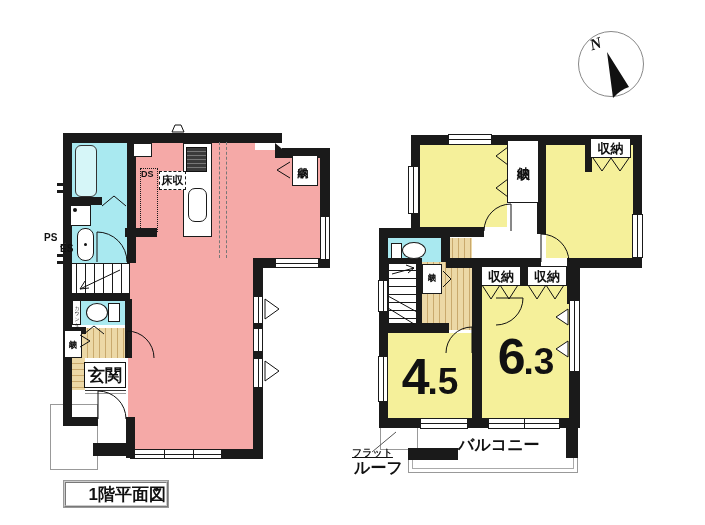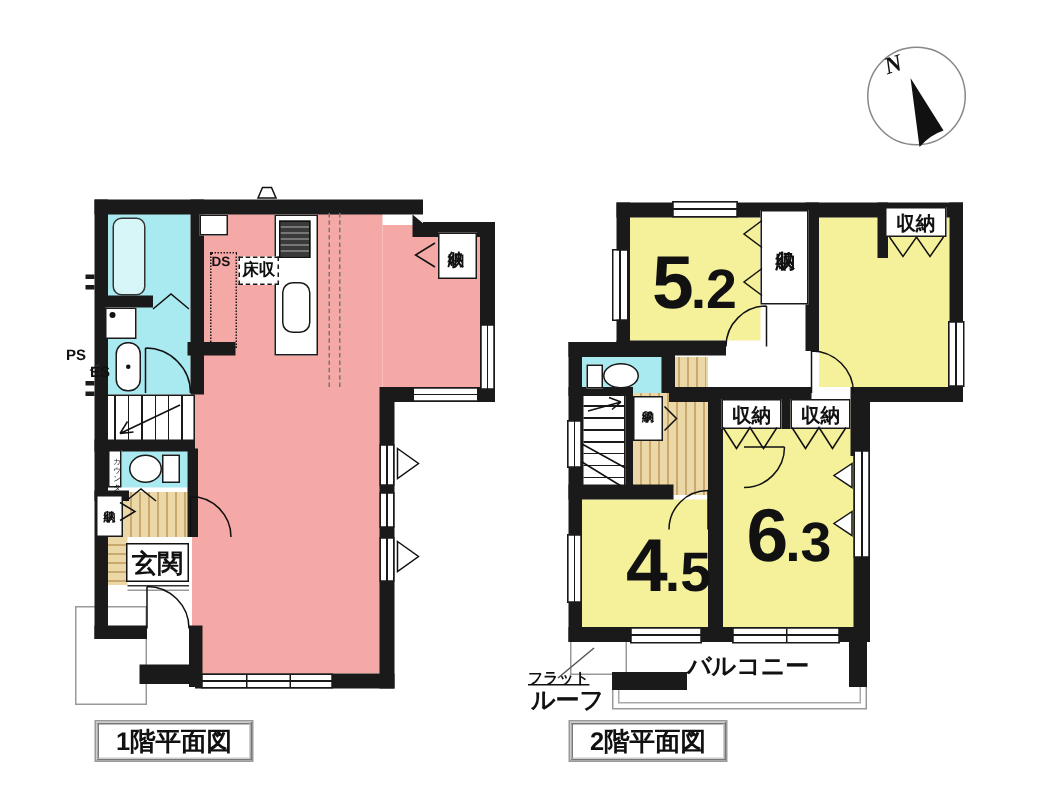--- a/index.html
+++ b/index.html
@@ -17,21 +17,21 @@
   .lbl{position:absolute;font-weight:bold;color:#111;line-height:1;white-space:nowrap;}
   .vtext{writing-mode:vertical-rl;text-orientation:upright;}
   .stairs-h{position:absolute;box-sizing:border-box;border:1px solid #1a1a1a;background:
       repeating-linear-gradient(90deg,#fff 0 8px,#1a1a1a 8px 9px);}
   .stairs-v{position:absolute;box-sizing:border-box;border:1px solid #1a1a1a;background:
       repeating-linear-gradient(180deg,#fff 0 7px,#1a1a1a 7px 8px);}
   .wood-v{position:absolute;background:repeating-linear-gradient(90deg,#ecd8a6 0 5px,#c9a96d 5px 6px);}
   .wood-h{position:absolute;background:repeating-linear-gradient(180deg,#ecd8a6 0 5px,#c9a96d 5px 6px);}
   .dash-v{position:absolute;border-left:1px dashed #777;}
   .title-box{position:absolute;background:#fff;border:2px ridge #ccc;outline:1px solid #999;
-             display:flex;align-items:center;justify-content:center;font-weight:bold;font-size:17px;}
+             display:flex;align-items:center;justify-content:flex-end;font-weight:bold;font-size:17px;}
   .num-int{font-size:50px;font-weight:bold;letter-spacing:-2px;}
   .num-dec{font-size:37px;font-weight:bold;}
   .center{display:flex;align-items:center;justify-content:center;text-align:center;}
   svg{position:absolute;left:0;top:0;}
 </style>
 </head>
 <body>
 
 <div id="canvas">
 
@@ -223,35 +223,29 @@
   <div class="lbl vtext" style="left:68px;top:334px;font-size:8px;">収納</div>
   <div class="lbl center" style="left:159px;top:171px;width:27px;height:19px;font-size:11px;">床収</div>
   <div class="lbl" style="left:141px;top:170px;font-size:9px;text-align:center;">DS</div>
   <div class="lbl" style="left:44px;top:233px;font-size:10px;">PS</div>
   <div class="lbl" style="left:60px;top:244px;font-size:10px;">ES</div>
   <div class="lbl vtext" style="left:74px;top:302px;font-size:5px;font-weight:normal;">カウンター</div>
   <div class="title-box" style="left:64px;top:481px;width:100px;height:22px;">
     <span>1階平面図</span>
   </div>
 
-  <div class="lbl" style="left:418px;top:163px;width:90px;text-align:center;">
-    <span class="num-int">5</span><span class="num-dec">.2</span>
-  </div>
-  <div class="lbl" style="left:386px;top:352px;width:88px;text-align:right;">
+  <div class="lbl" style="left:386px;top:352px;width:88px;text-align:center;">
     <span class="num-int">4</span><span class="num-dec">.5</span>
   </div>
   <div class="lbl" style="left:480px;top:332px;width:92px;text-align:center;">
     <span class="num-int">6</span><span class="num-dec">.3</span>
   </div>
 
   <div class="lbl vtext" style="left:517px;top:157px;font-size:13px;">収納</div>
   <div class="lbl center" style="left:590px;top:139px;width:41px;height:18px;font-size:13px;">収納</div>
   <div class="lbl vtext" style="left:427px;top:267px;font-size:8px;">収納</div>
   <div class="lbl center" style="left:481px;top:267px;width:40px;height:18px;font-size:13px;">収納</div>
   <div class="lbl center" style="left:527px;top:267px;width:40px;height:18px;font-size:13px;">収納</div>
   <div class="lbl" style="left:458px;top:437px;font-size:16px;">バルコニー</div>
   <div class="lbl" style="left:352px;top:448px;font-size:10px;text-decoration:underline;">フラット</div>
   <div class="lbl" style="left:354px;top:460px;font-size:16px;">ルーフ</div>
-  <div class="title-box" style="left:380px;top:481px;width:100px;height:22px;">
-    <span>2階平面図</span>
-  </div>
 
 </div>
 
 </body></html>

